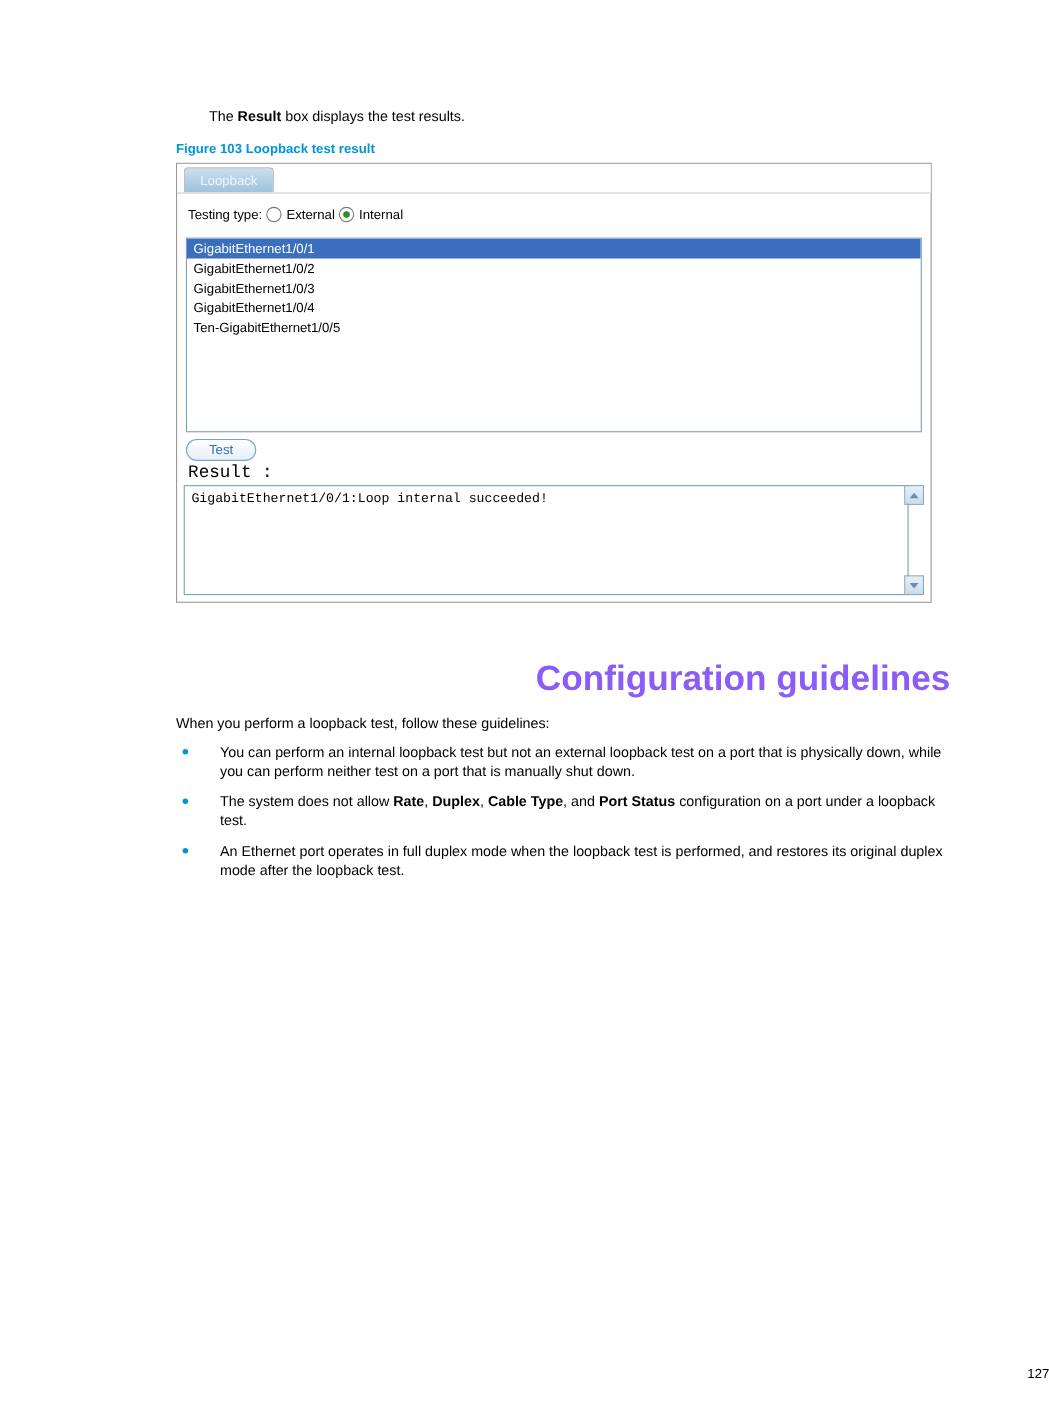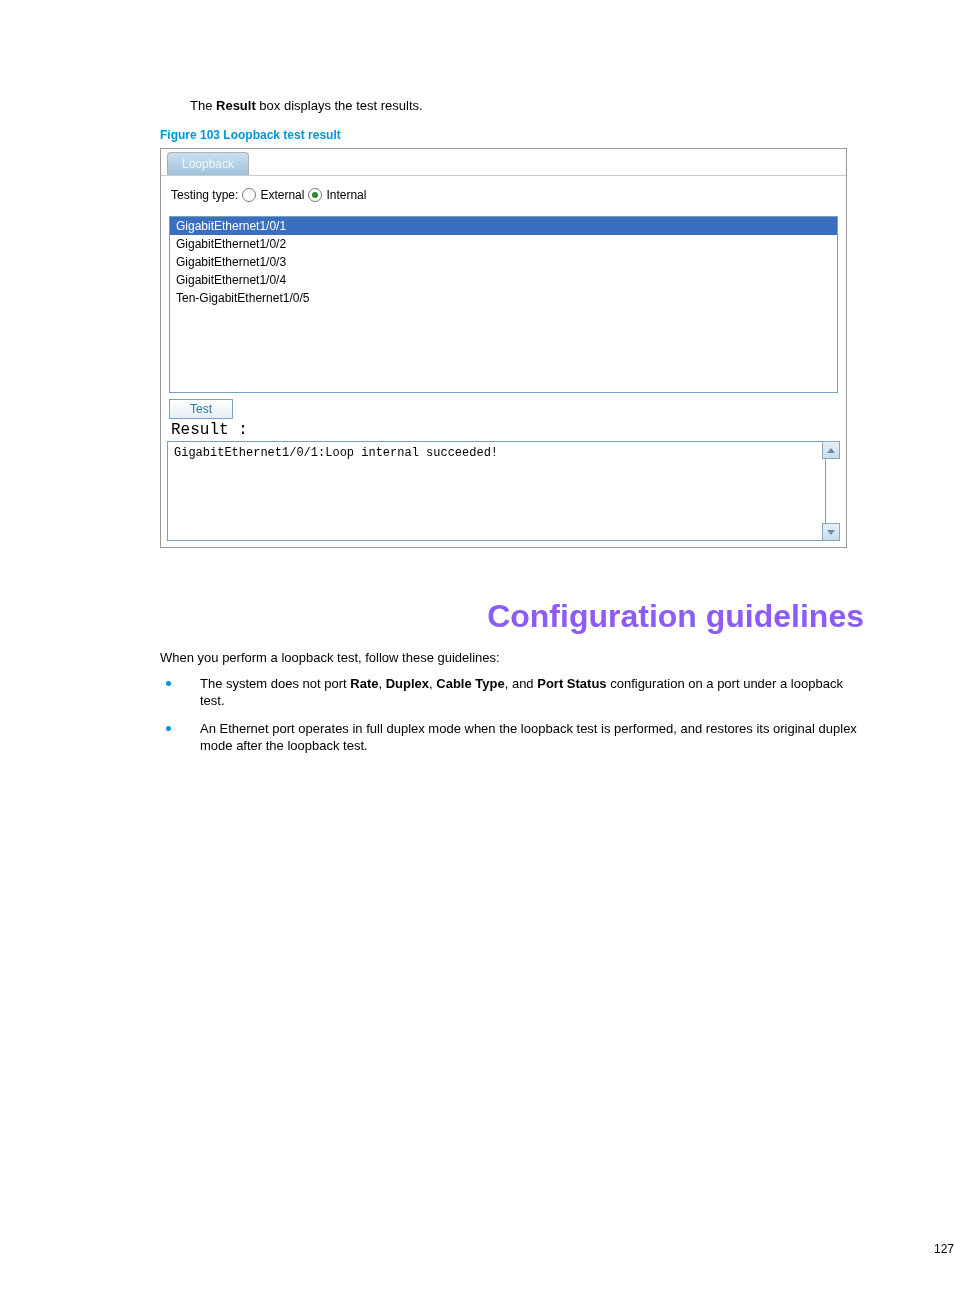--- a/index.html
+++ b/index.html
@@ -102,21 +102,21 @@
   }
   .test-btn-row {
     padding: 6px 0 0 8px;
   }
   .test-btn {
     border: 1px solid #7aa3c7;
     background: linear-gradient(#fff, #e6eef6);
     color: #2c72b8;
     font-size: 12px;
     padding: 2px 20px;
-    border-radius: 0;
+    border-radius: 10px;
   }
   .result-label {
     margin: 2px 0 0 4px;
     padding: 0 6px 2px 6px;
     font-size: 16px;
     font-family: Liberation Mono, monospace;
   }
   .result-box-wrap {
     position: relative;
     margin: 0 6px 6px 6px;
@@ -260,20 +260,21 @@
           </div>
       </div>
     </div>
   </div>
 
   <h1 class="section-heading">Configuration guidelines</h1>
 
   <div class="body-text">When you perform a loopback test, follow these guidelines:</div>
 
   <ul class="bullets">
+    <li>You can perform an internal loopback test but not an external loopback test on a port that is physically down, while you can perform neither test on a port that is manually shut down.</li>
     <li>
-      <span>The system does not port </span><b>Rate</b><span>, </span><b>Duplex</b><span>, </span><b>Cable Type</b><span>, and </span><b>Port Status</b><span> configuration on a port under a loopback test.</span>
+      <span>The system does not allow </span><b>Rate</b><span>, </span><b>Duplex</b><span>, </span><b>Cable Type</b><span>, and </span><b>Port Status</b><span> configuration on a port under a loopback test.</span>
     </li>
     <li>An Ethernet port operates in full duplex mode when the loopback test is performed, and restores its original duplex mode after the loopback test.</li>
   </ul>
 
   <div class="page-num">127</div>
 </div>
 
 </body></html>

